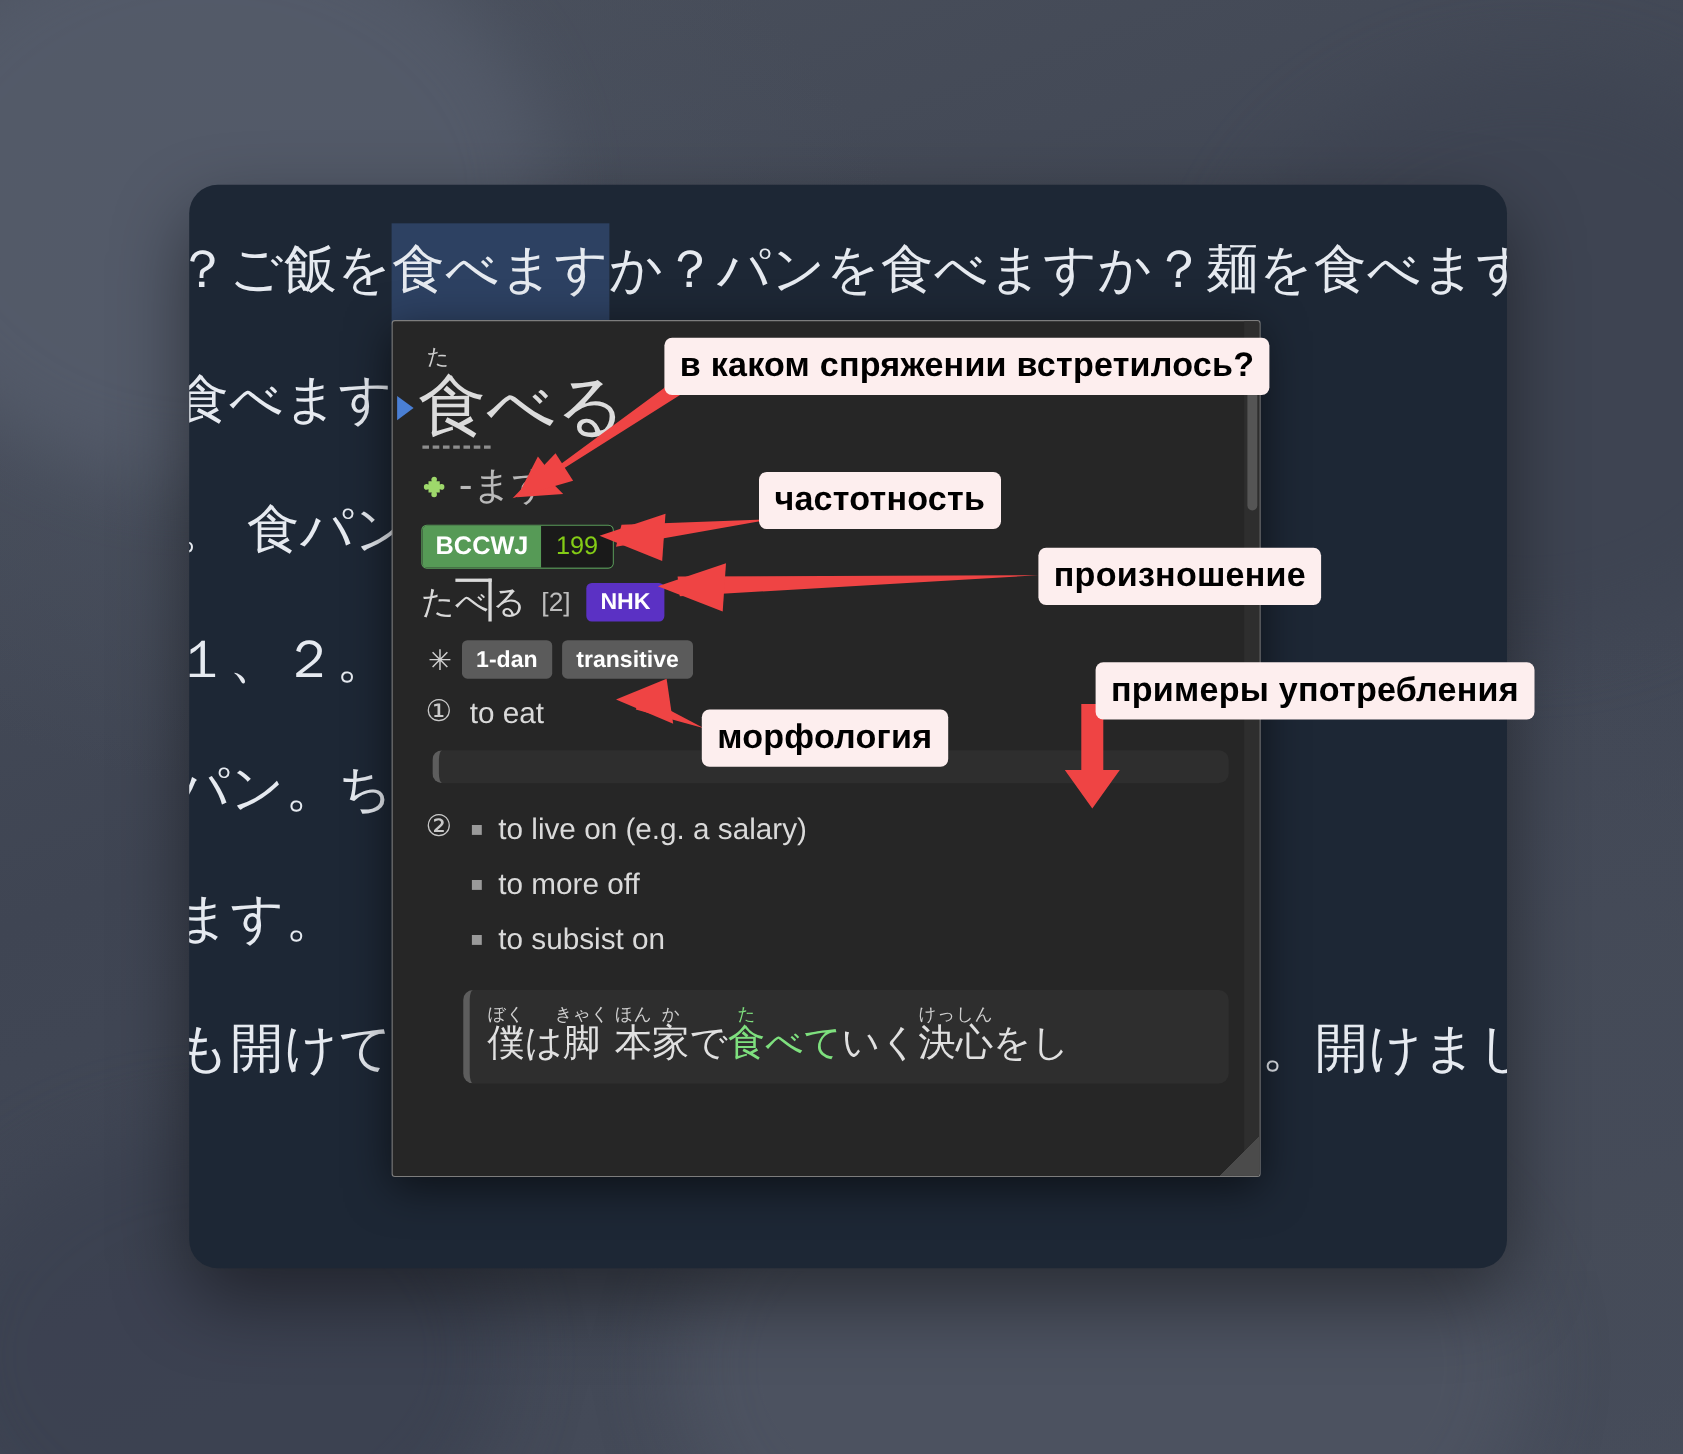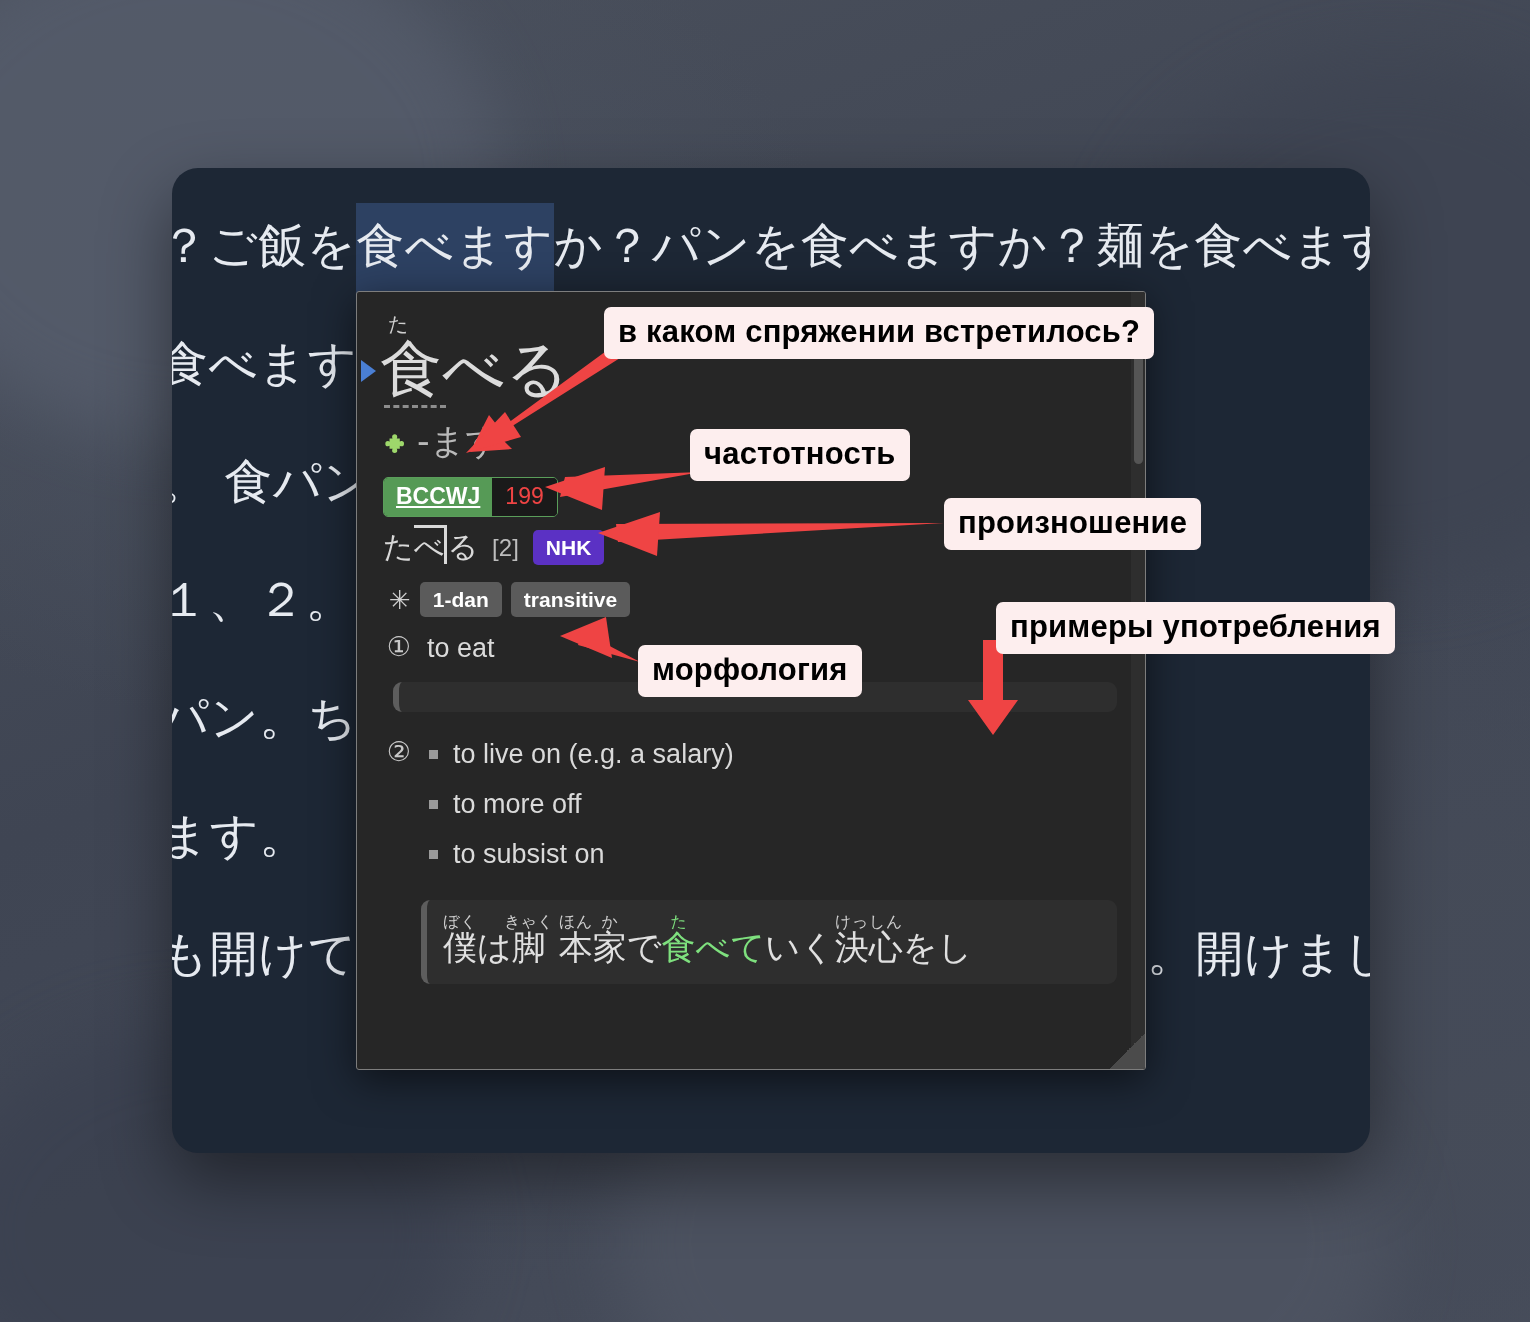--- a/index.html
+++ b/index.html
@@ -125,22 +125,22 @@
   }
   .puzzle-icon { width: 28px; height: 28px; display: block; }
 
   
   .badge-row { display: flex; align-items: center; gap: 10px; margin: 12px 0 0 18px; flex-wrap: wrap; }
   .freq {
     display: inline-flex; align-items: stretch;
     border: 1px solid #5a9e5a; border-radius: 5px; overflow: hidden;
     font-size: 23px; font-weight: bold;
   }
-  .freq .dict { background: #569a56; color: #fff; padding: 5px 12px 6px; text-decoration: underline; }
-  .freq .val { background: #1a1a1a; color: #ef4444; padding: 5px 13px 6px; font-weight: normal; }
+  .freq .dict { background: #569a56; color: #fff; padding: 5px 12px 6px; }
+  .freq .val { background: #1a1a1a; color: #84cc16; padding: 5px 13px 6px; font-weight: normal; }
 
   
   .pitch-row { display: flex; align-items: center; gap: 14px; margin: 10px 0 0 18px; }
   .pitch-word {
     font-family: "DejaVu Sans", sans-serif;
     font-size: 30px; color: #d9d9d9; position: relative; white-space: nowrap;
   }
   .pitch-word .over {
     border-top: 3px solid #d9d9d9;
     border-right: 3px solid #d9d9d9;

